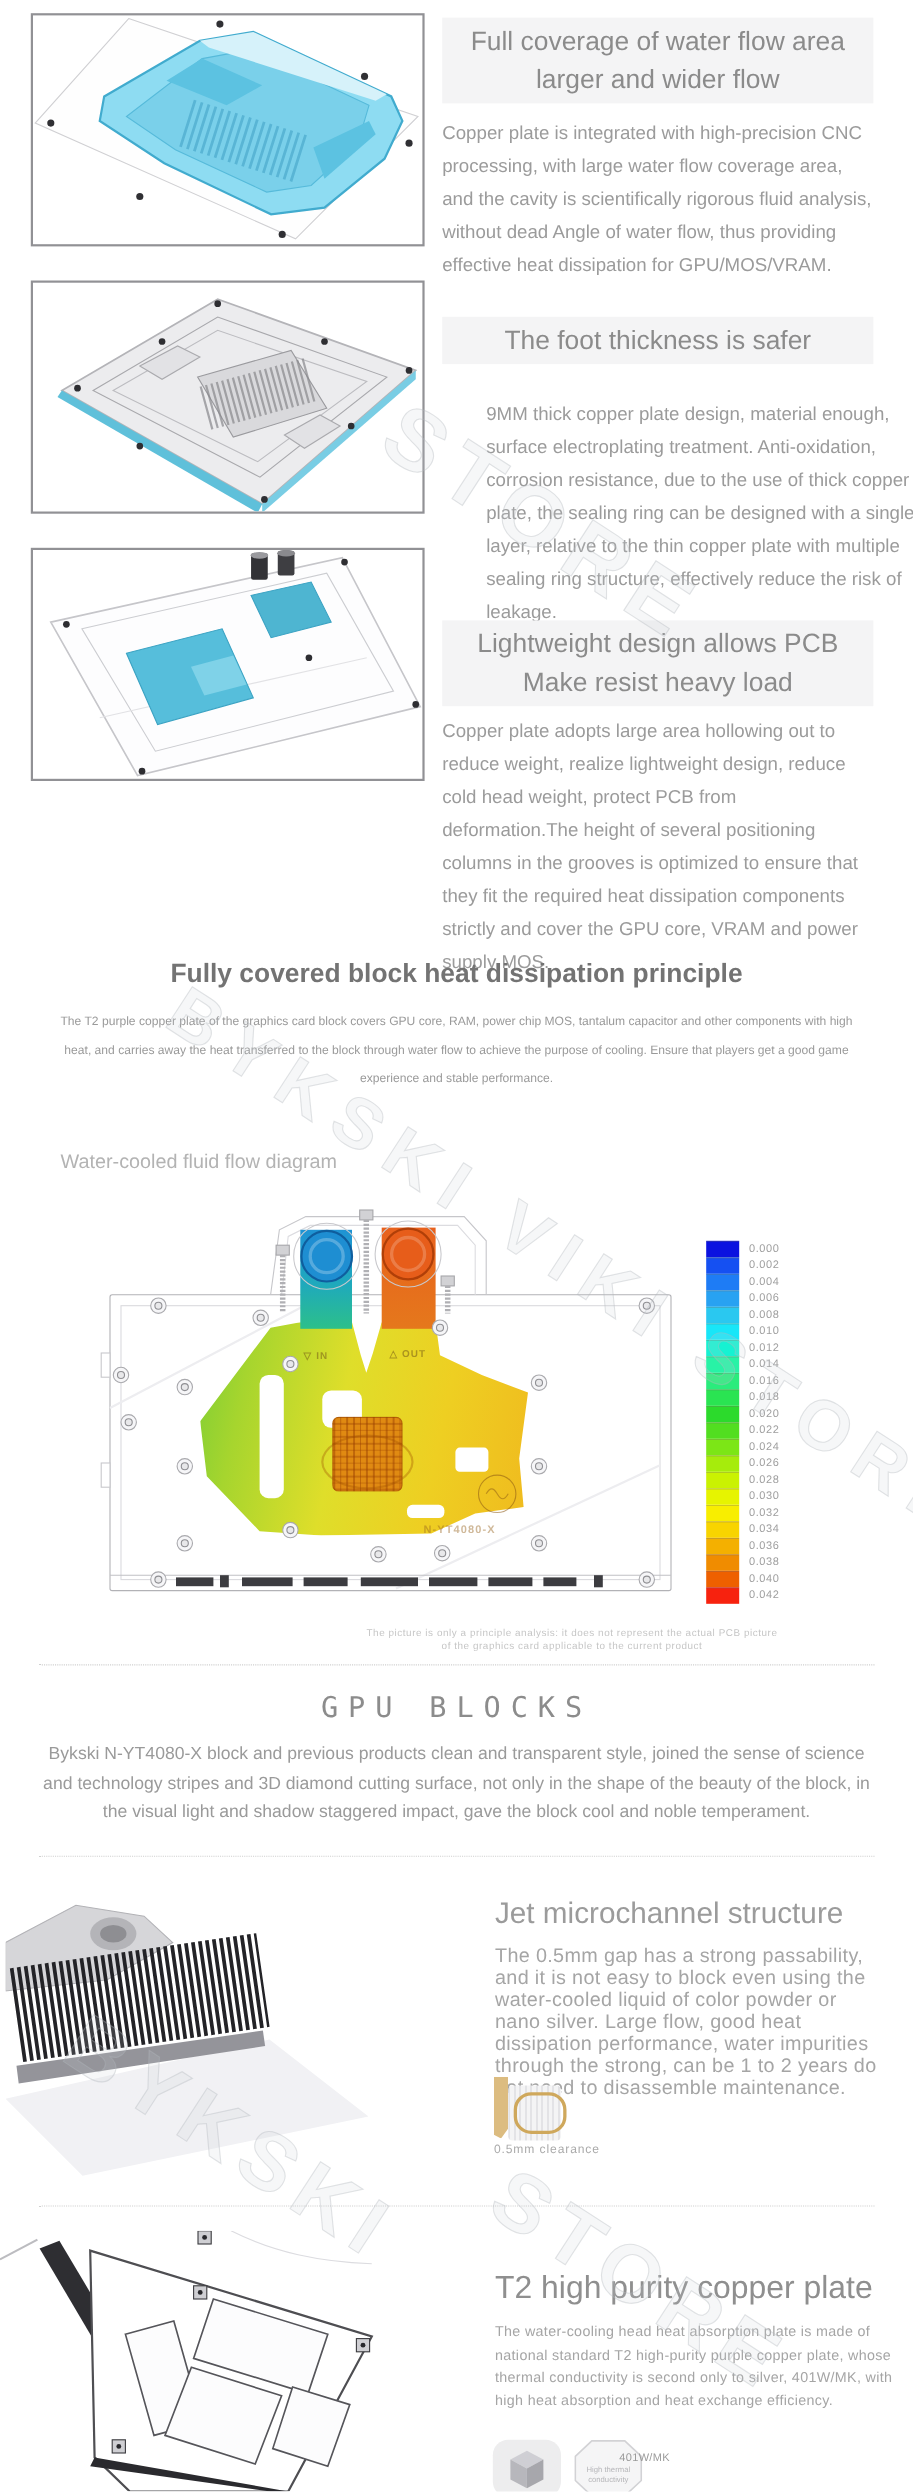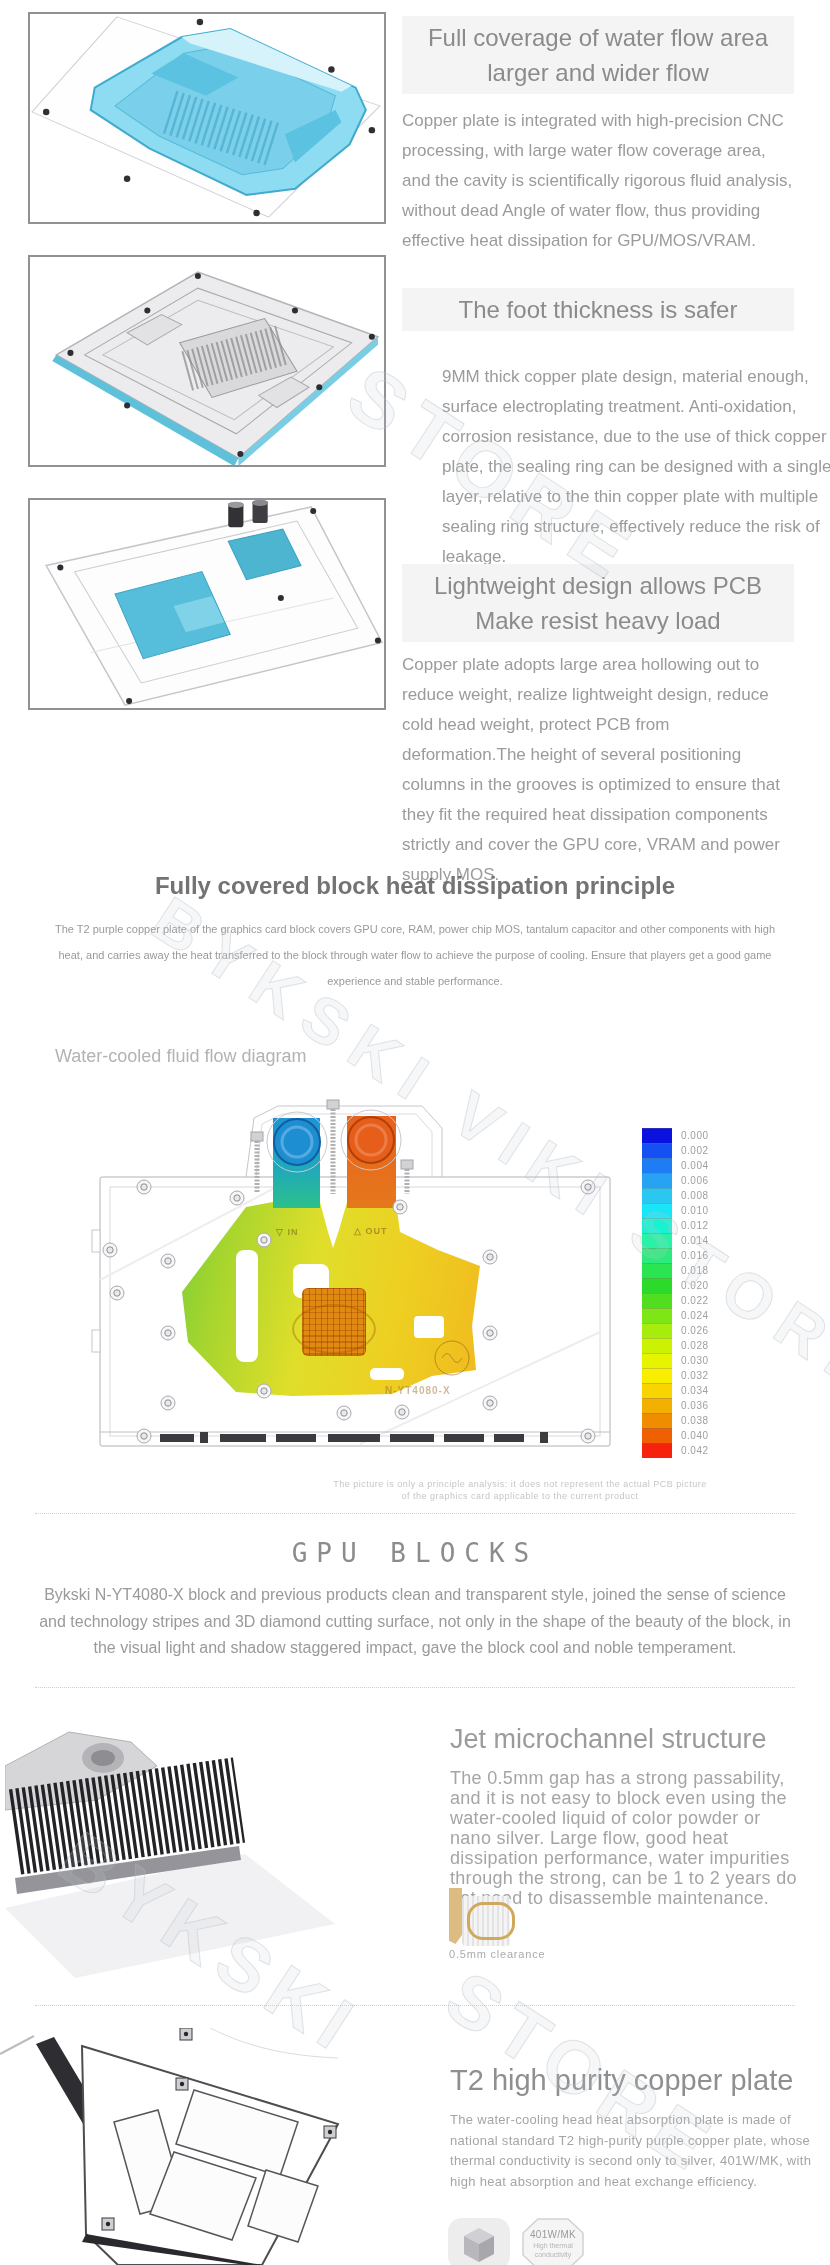--- a/index.html
+++ b/index.html
@@ -61,21 +61,21 @@
     background:repeating-linear-gradient(90deg,#e3e3e6 0 2px,#f4f4f5 2px 5px);}
   .ci-ring{position:absolute;left:18px;top:16px;width:42px;height:32px;border:3px solid #cfa85c;border-radius:16px;}
   .clear-label{position:absolute;left:449px;top:1948px;font-size:11px;letter-spacing:.8px;color:#ababab;}
   .t2-title{position:absolute;left:450px;top:2064px;font-size:29px;color:#8f8f8f;}
   .t2-body{position:absolute;left:450px;top:2110px;width:362px;font-size:13px;line-height:20.5px;
     letter-spacing:.3px;color:#a5a5a5;}
   .badge{position:absolute;top:2218px;width:62px;height:52px;}
   .badge1{left:448px;background:#ededee;border-radius:14px;}
   .badge2{left:522px;}
   .b2-line{position:absolute;left:0;width:62px;text-align:center;}
-  .b2-l1{top:11px;font-size:10px;color:#9a9a9a;letter-spacing:.3px;}
+  .b2-l1{top:11px;font-size:10px;color:#9a9a9a;letter-spacing:.3px;padding-left:33px;}
   .b2-l2{top:24px;font-size:7px;color:#b6b6b9;}
   .b2-l3{top:33px;font-size:7px;color:#b6b6b9;}
   
   .wm{position:absolute;z-index:30;pointer-events:none;font-weight:bold;
     color:rgba(200,205,210,.16);-webkit-text-stroke:1px rgba(178,184,190,.38);
     transform:rotate(33deg);white-space:nowrap;}
 </style>
 </head>
 <body>
 

